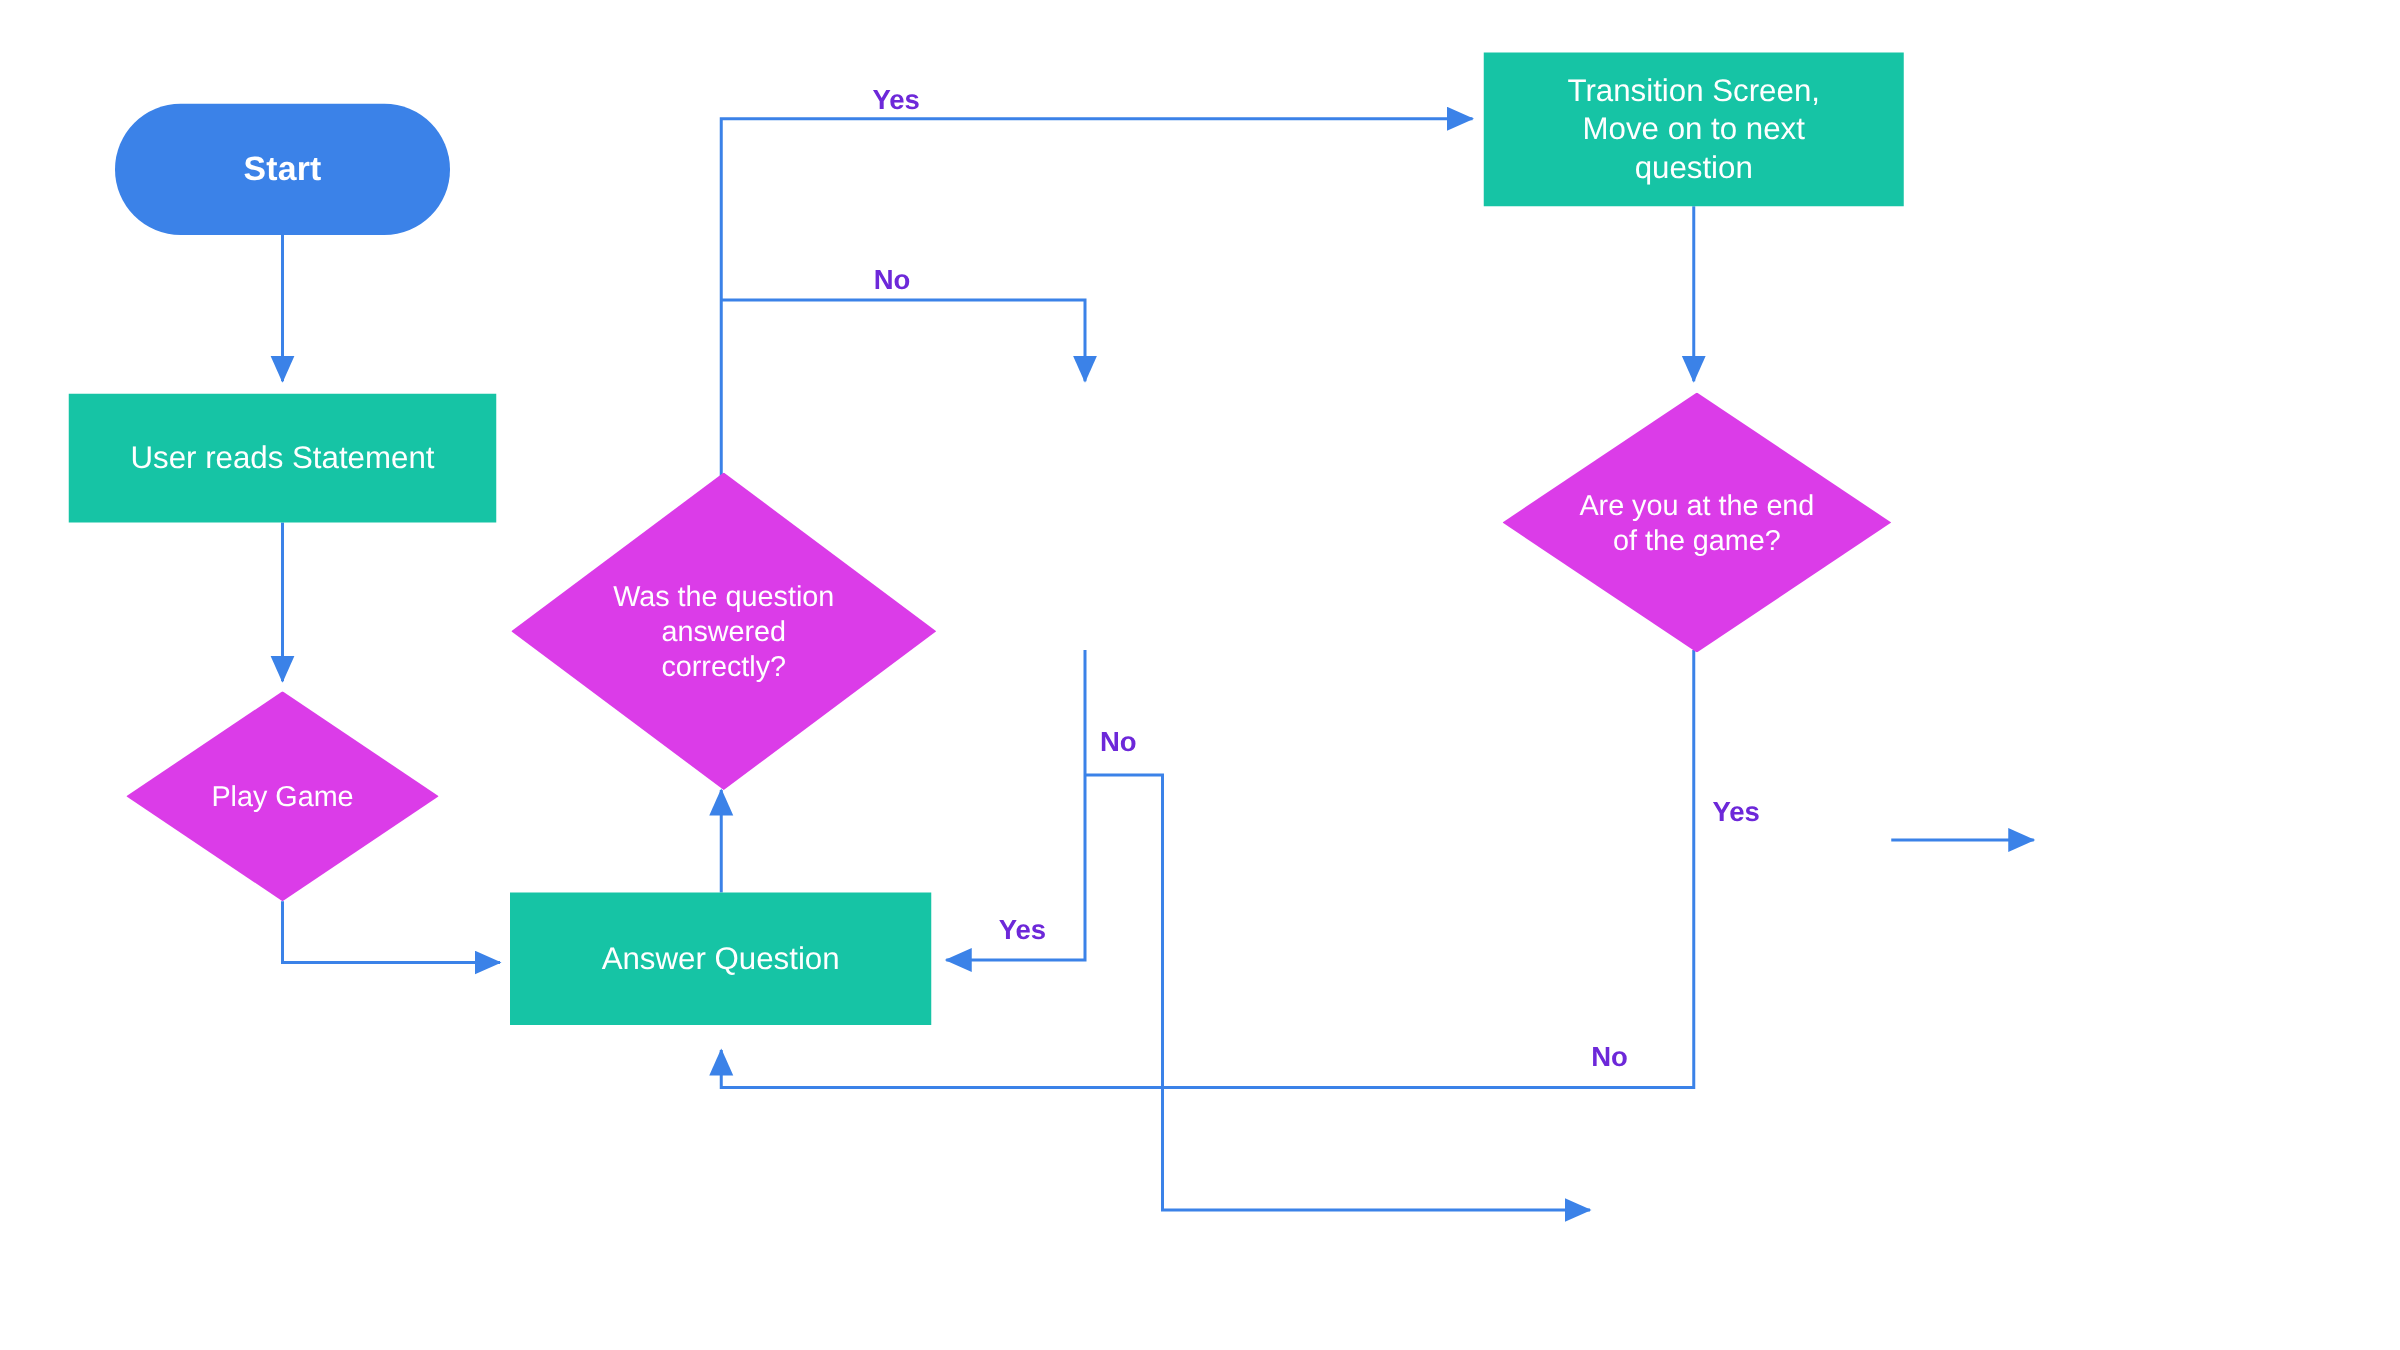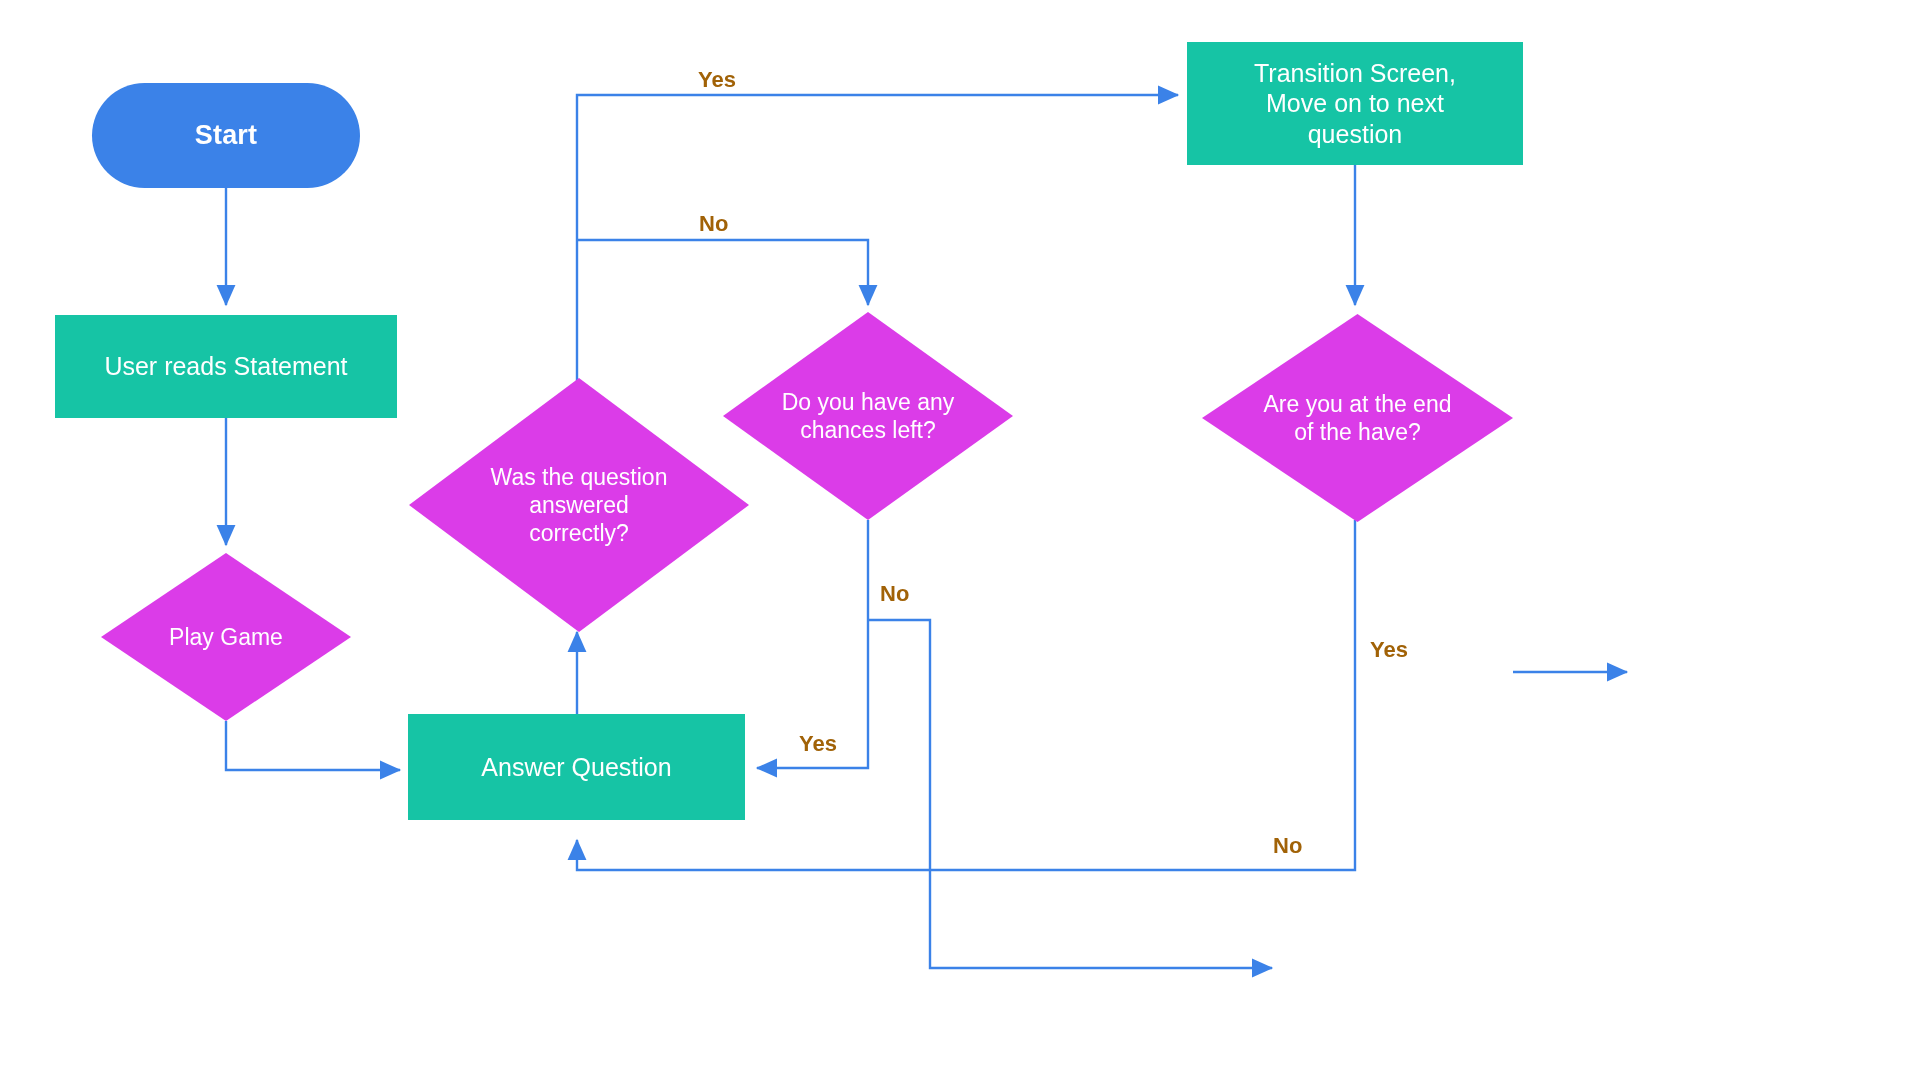--- a/index.html
+++ b/index.html
@@ -69,21 +69,21 @@
     text-align: center;
     color: #ffffff;
     font-size: 23px;
     line-height: 1.22;
     white-space: pre-line;
     padding: 0 6px;
     box-sizing: border-box;
   }
   .edge-label {
     position: absolute;
-    color: #a16207;
+    color: #6d28d9;
     font-size: 22px;
     font-weight: bold;
     white-space: nowrap;
   }
   svg.edges {
     position: absolute;
     left: 0;
     top: 0;
     width: 1920px;
     height: 1080px;
@@ -144,36 +144,31 @@
     <span>Answer Question</span>
   </div>
 
   <div class="decision-wrap" style="left:409px; top:378px; width:340px; height:254px;">
     <div class="decision-shape"></div>
     <div class="decision-label">Was the question
 answered
 correctly?</div>
   </div>
 
-  <div class="decision-wrap" style="left:723px; top:312px; width:290px; height:208px;">
-    <div class="decision-shape"></div>
-    <div class="decision-label">Do you have any
-chances left?</div>
-  </div>
 
   <div class="node process" style="left:1187px; top:42px; width:336px; height:123px;">
     <span>Transition Screen,
 Move on to next
 question</span>
   </div>
 
   <div class="decision-wrap" style="left:1202px; top:314px; width:311px; height:208px;">
     <div class="decision-shape"></div>
     <div class="decision-label">Are you at the end
-of the have?</div>
+of the game?</div>
   </div>
 
 
 
   <div class="edge-label" style="left:698px; top:67px;">Yes</div>
 
   <div class="edge-label" style="left:699px; top:211px;"><span>No</span></div>
 
   <div class="edge-label" style="left:880px; top:581px;"><span>No</span></div>
 

